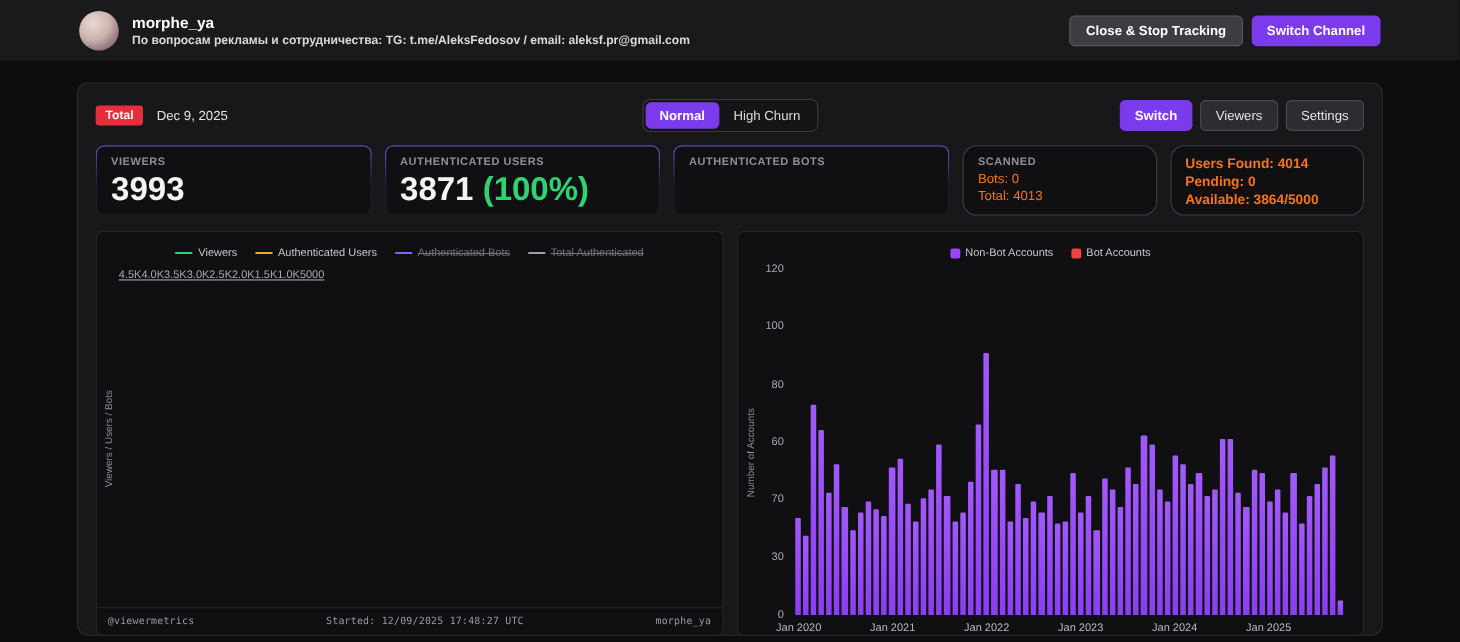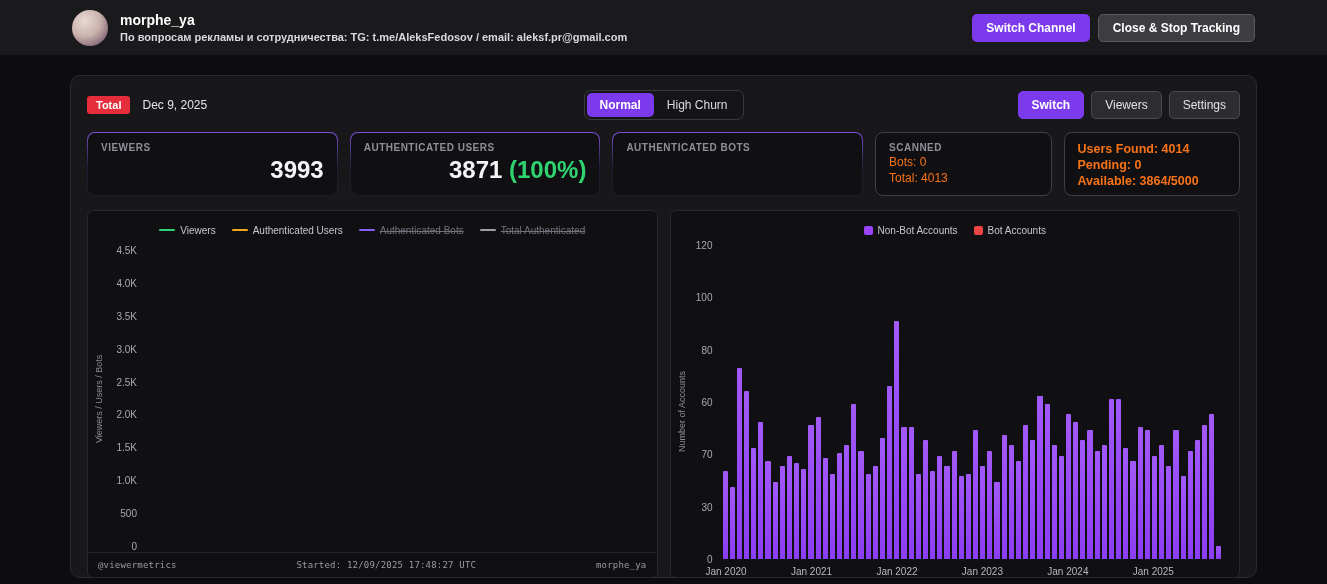--- a/index.html
+++ b/index.html
@@ -34,46 +34,46 @@
   .mode-btn.active { background:#7c3aed; color:#fff; font-weight:700; }
   .view-tabs { margin-left:auto; display:flex; gap:7px; }
   .tab-btn { font-size:12px; padding:6px 13px; border-radius:5px; cursor:pointer;
              background:#2c2c31; color:#e3e3e6; border:1px solid #4a4a50; font-family:"Liberation Sans",sans-serif; }
   .tab-btn.active { background:#7c3aed; border-color:#7c3aed; color:#fff; font-weight:700; }
 
   
   .stats-row { display:flex; gap:12px; margin-bottom:14px; height:64px; }
   .card { background:#101013; border:1px solid #2c2c33; border-radius:8px; padding:9px 13px; overflow:hidden; }
   .card.wide { flex:1.5; }
-  .card.narrow { flex:1; border-color:#3e3e46; }
+  .card.narrow { flex:1; border-color:#3e3e46;border-radius:13px; }
   .card.accent { border:1px solid transparent;
     background-image:linear-gradient(#101013,#101013),
       linear-gradient(180deg, rgba(139,92,246,.85), rgba(139,92,246,.15) 55%, rgba(255,255,255,.06));
     background-origin:border-box; background-clip:padding-box,border-box; }
   .card-label { font-size:10px; letter-spacing:.5px; color:#8f8f99; font-weight:700; }
-  .card-value { font-size:24px; font-weight:700; color:#f4f4f6; margin-top:3px;text-align:right; }
+  .card-value { font-size:30px; font-weight:700; color:#f4f4f6; margin-top:3px; }
   .card-pct { color:#2fd470; }
   .card-line { font-size:12px; color:#f97316; margin-top:2px; }
   .card-line.bold { font-weight:700; font-size:12.5px; }
 
   
   .charts-row { display:flex; gap:12px; height:368px; }
   .chart-panel { flex:1; background:#101013; border:1px solid #27272c; border-radius:6px;
                  display:flex; flex-direction:column; padding-top:10px; }
   .legend-row { display:flex; justify-content:center; gap:16px; height:18px; align-items:center; }
   .legend-item { display:flex; align-items:center; gap:5px; font-size:10px; color:#c6c6cc; cursor:pointer; }
   .legend-item.disabled { text-decoration:line-through; color:#71717a; }
   .legend-line { width:16px; height:2px; border-radius:1px; display:inline-block; }
   .legend-square { width:9px; height:9px; border-radius:2px; display:inline-block; }
 
   .plot-row { display:flex; flex:1; padding:6px 10px 0 6px; }
   .y-title { writing-mode:vertical-rl; transform:rotate(180deg); font-size:9px; color:#8b8b94;
              text-align:center; width:14px; }
-  .yticks-col { width:36px; display:flex; flex-direction:column; justify-content:space-between;
-                text-align:right; padding-right:7px; font-size:10px; color:#a8a8b0; padding-bottom:0; }
+  .yticks-col { width:36px; display:flex; flex-direction:row; justify-content:space-between;
+                text-align:right; padding-right:7px; font-size:10px; color:#a8a8b0; padding-bottom:0;text-decoration:underline; }
   .plot-area { flex:1; position:relative; }
 
   .right-plot { flex:1; position:relative; }
   .right-yticks { position:absolute; left:0; top:0; bottom:18px; width:26px; }
   .right-yticks div { position:absolute; right:4px; transform:translateY(50%); font-size:10px; color:#a8a8b0; }
   .bars-wrap { position:absolute; left:32px; right:8px; top:4px; bottom:18px;
                display:flex; align-items:flex-end; gap:2px; }
   .bar { flex:1; background:linear-gradient(180deg,#a259fa,#8b3df2); border-radius:1px 1px 0 0; min-width:2px; }
   .right-xticks { position:absolute; left:32px; right:8px; bottom:0; height:16px; }
   .right-xticks div { position:absolute; bottom:0; transform:translateX(-50%); font-size:10px; color:#b8b8c0; white-space:nowrap; }
@@ -85,22 +85,22 @@
 </head>
 <body>
 
 <div class="topbar">
   <div class="avatar"></div>
   <div class="id-block">
     <div class="username">morphe_ya</div>
     <div class="subtitle">По вопросам рекламы и сотрудничества: TG: t.me/AleksFedosov / email: aleksf.pr@gmail.com</div>
   </div>
   <div class="topbar-buttons">
+    <button class="btn btn-gray">Close &amp; Stop Tracking</button>
     <button class="btn btn-purple">Switch Channel</button>
-    <button class="btn btn-gray">Close &amp; Stop Tracking</button>
   </div>
 </div>
 
 <div class="panel">
 
   <div class="toolbar">
     <span class="live-badge">Total</span>
     <span class="date-text">Dec 9, 2025</span>
     <div class="mode-toggle">
       <button class="mode-btn active">Normal</button>

